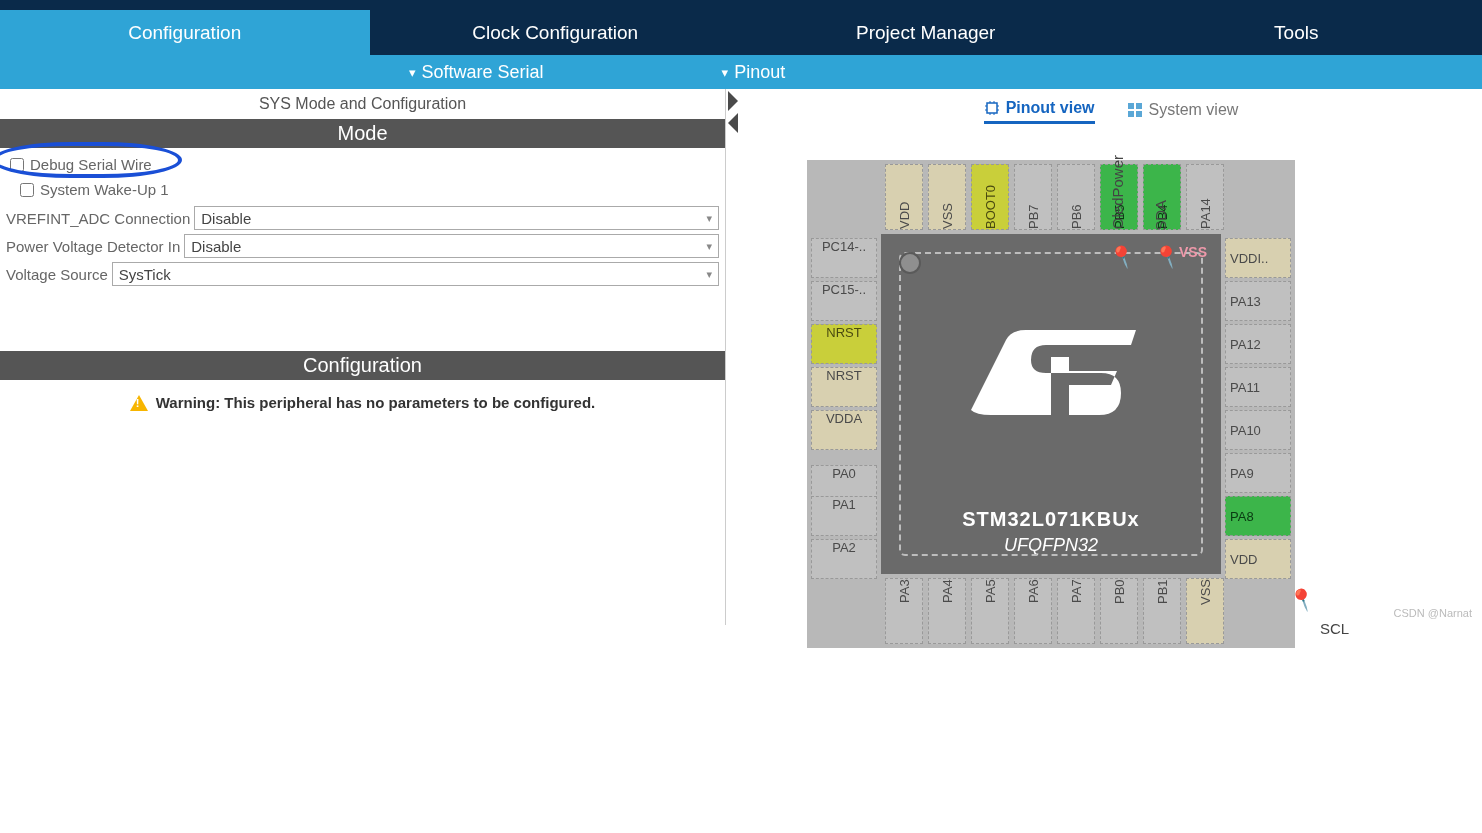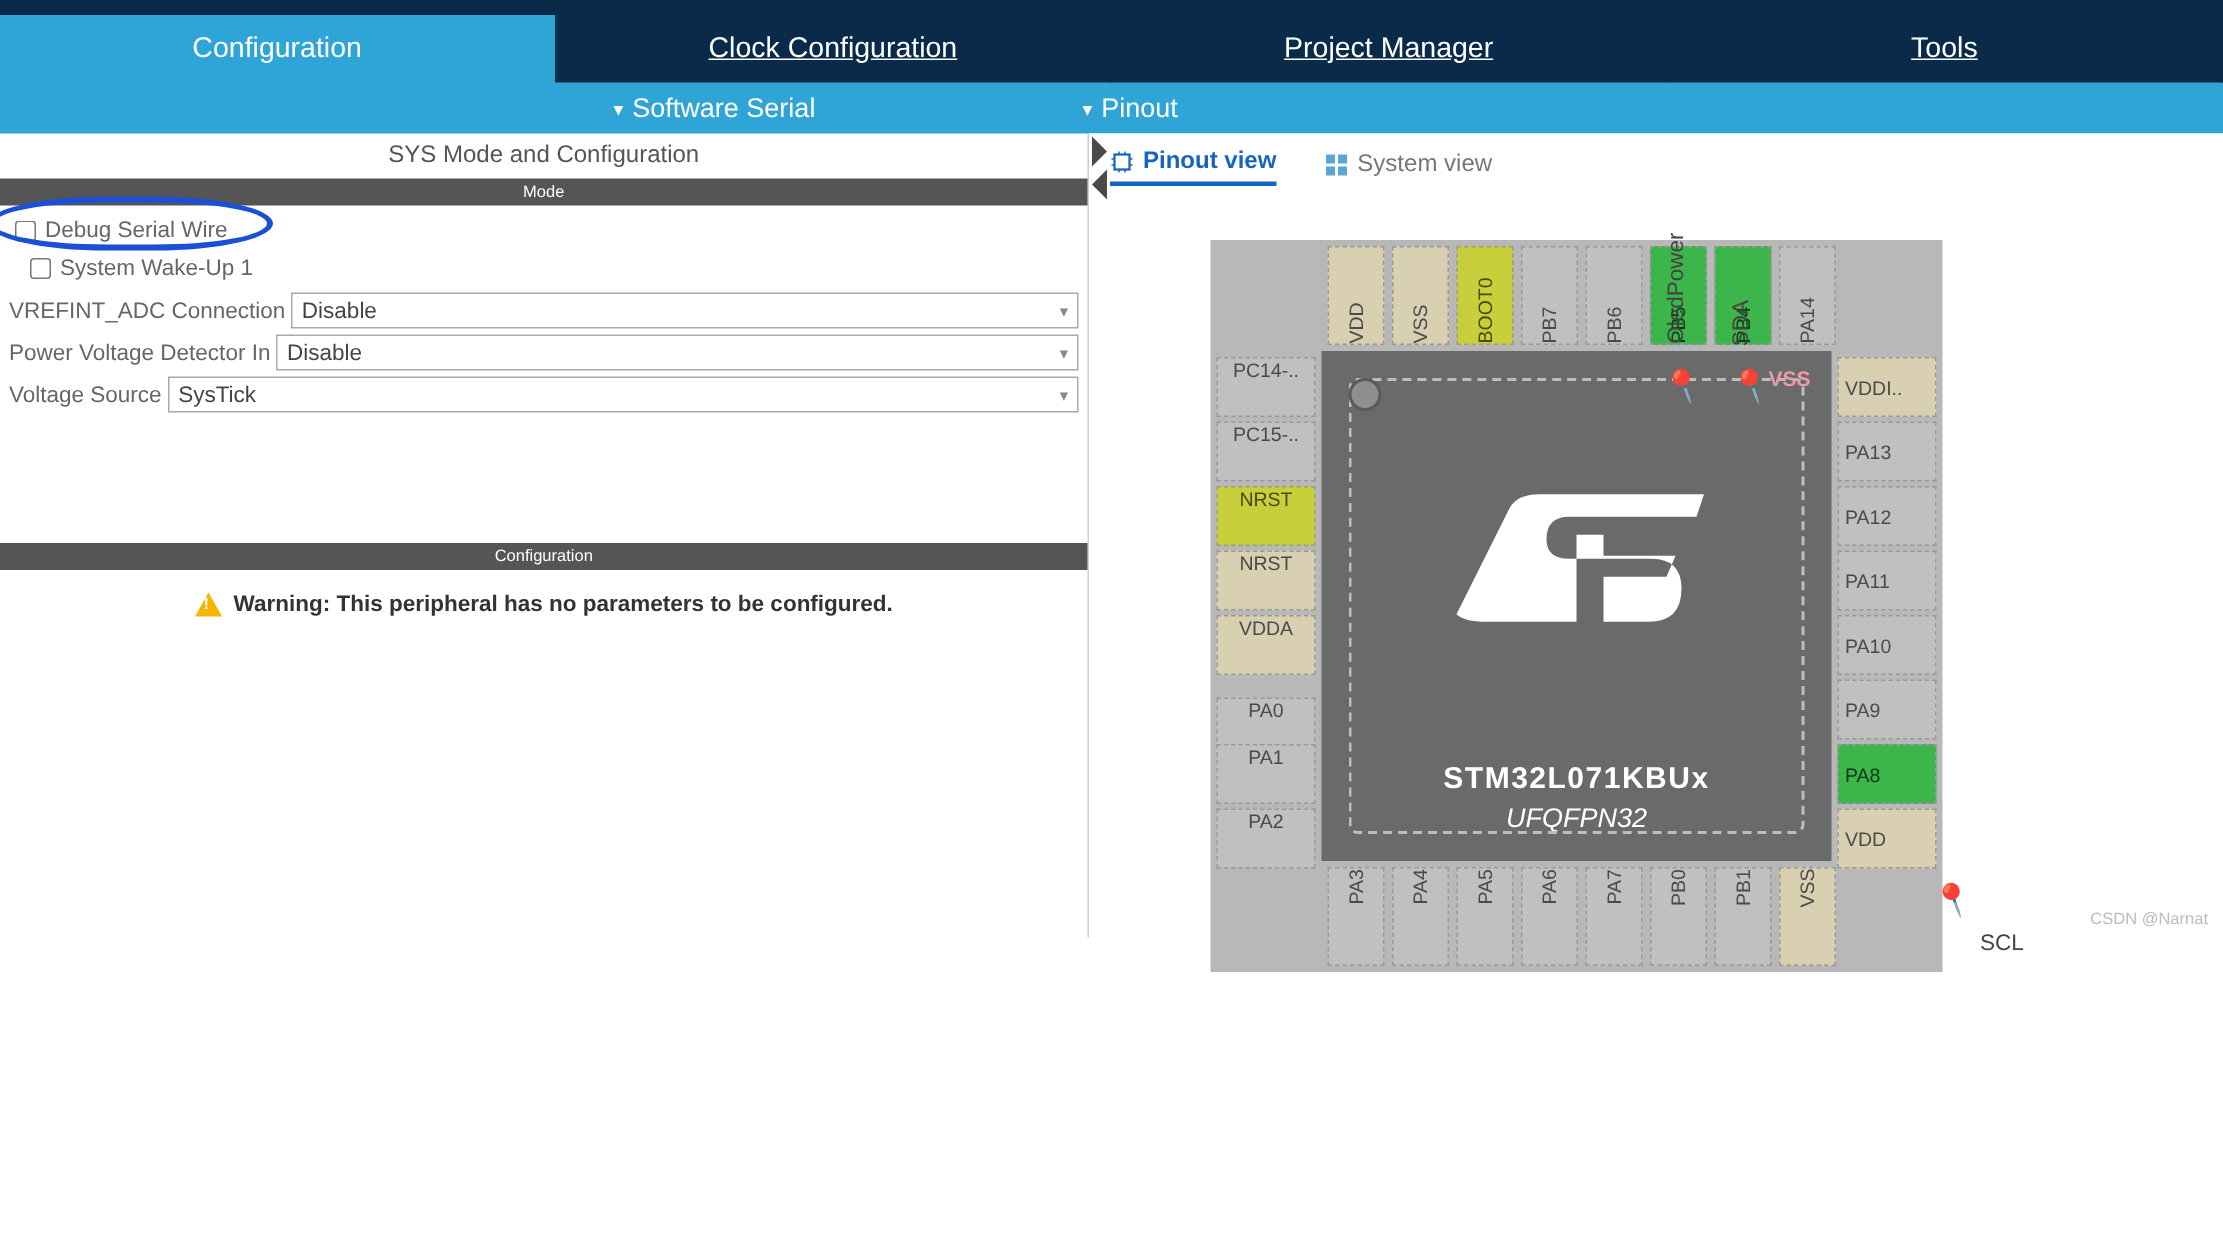--- a/index.html
+++ b/index.html
@@ -3,54 +3,54 @@
 <meta charset="utf-8">
 <style>
   * { box-sizing: border-box; margin: 0; padding: 0; font-family: Arial, sans-serif; }
   body { width: 1482px; height: 833px; overflow: hidden; background: #fff; position: relative; }
 
   .topbar { height: 10px; background: #0a2a4a; }
 
   .tabs { display: flex; height: 45px; background: #0a2a4a; }
   .tab { flex: 1; display: flex; align-items: center; justify-content: center; color: #fff; font-size: 19px; border-right: 1px solid #0a2a4a; }
   .tab.active { background: #2fa4d6; }
-  .tab.inactive { background: #0a2a4a; text-decoration: underline; }
+  .tab.inactive { background: #0a2a4a; }
 
   .subtabs { height: 34px; background: #2fa4d6; display: flex; align-items: center; color: #fff; font-size: 18px; }
   .subtab { display: flex; align-items: center; gap: 6px; padding: 0 14px; }
   .subtab .chev { font-size: 13px; }
   .sp-left { width: 395px; }
 
   .main { display: flex; height: 536px; }
   .left { width: 726px; border-right: 1px solid #ccc; display: flex; flex-direction: column; position: relative; }
   .splitter { width: 14px; background: #fff; position: relative; }
   .splitter::before { content: ""; position: absolute; left: 2px; top: 2px; border-left: 10px solid #4a4a4a; border-top: 10px solid transparent; border-bottom: 10px solid transparent; }
   .splitter::after { content: ""; position: absolute; left: 2px; top: 24px; border-right: 10px solid #4a4a4a; border-top: 10px solid transparent; border-bottom: 10px solid transparent; }
   .right { flex: 1; position: relative; background: #fff; }
 
   .panel-title { text-align: center; padding: 6px; font-size: 16px; color: #555; }
-  .section-head { background: #555; color: #fff; text-align: center; padding: 3px; font-size: 11px; }
+  .section-head { background: #555; color: #fff; text-align: center; padding: 3px; font-size: 20px; }
 
   .mode-body { padding: 8px 6px; font-size: 15px; color: #666; }
   .cbrow { display: flex; align-items: center; gap: 6px; margin-left: 4px; margin-bottom: 8px; }
   .cbrow input { width: 14px; height: 14px; }
   .circle-annot { position: absolute; border: 4px solid #1a4fd6; border-radius: 50% / 60%; pointer-events: none; }
 
   .formrow { display: flex; align-items: center; margin: 4px 0; font-size: 15px; color: #666; }
   .formrow label { padding-right: 4px; }
   .sel { flex: 1; border: 1px solid #aaa; height: 24px; display: flex; align-items: center; justify-content: space-between; padding: 0 6px; color: #444; background: #fff; }
   .sel .chev { color: #888; font-size: 11px; }
 
   .spacer { flex: 1; }
   .warn { display: flex; align-items: center; gap: 8px; padding: 14px 20px; font-size: 15px; font-weight: bold; color: #333; justify-content: center; }
   .warn-icon { width: 0; height: 0; border-left: 9px solid transparent; border-right: 9px solid transparent; border-bottom: 16px solid #f7b500; position: relative; }
   .warn-icon::after { content: "!"; position: absolute; left: -3px; top: 2px; font-size: 11px; color: #fff; }
 
   
-  .view-tabs { display: flex; justify-content: flex-start; gap: 32px; padding: 10px 0; font-size: 16px; }
+  .view-tabs { display: flex; justify-content: center; gap: 32px; padding: 10px 0; font-size: 16px; }
   .vtab { display: flex; align-items: center; gap: 6px; color: #777; padding-bottom: 4px; }
   .vtab.active { color: #1565c0; border-bottom: 3px solid #1565c0; font-weight: bold; }
   .vicon { width: 16px; height: 16px; display: inline-block; }
 
   .chip-area { position: relative; width: 100%; height: 660px; }
   .watermark { position: absolute; right: 10px; bottom: 6px; font-size: 11px; color: #bbb; }
 
   .chip { position: absolute; left: 807px; top: 160px; width: 488px; height: 488px; background: #b8b8b8; }
   .core { position: absolute; left: 74px; top: 74px; width: 340px; height: 340px; background: #6a6a6a; display: flex; flex-direction: column; align-items: center; justify-content: flex-end; padding-bottom: 18px; }
   .core-dash { position: absolute; left: 18px; top: 18px; right: 18px; bottom: 18px; border: 2px dashed #bdbdbd; border-radius: 6px; }

